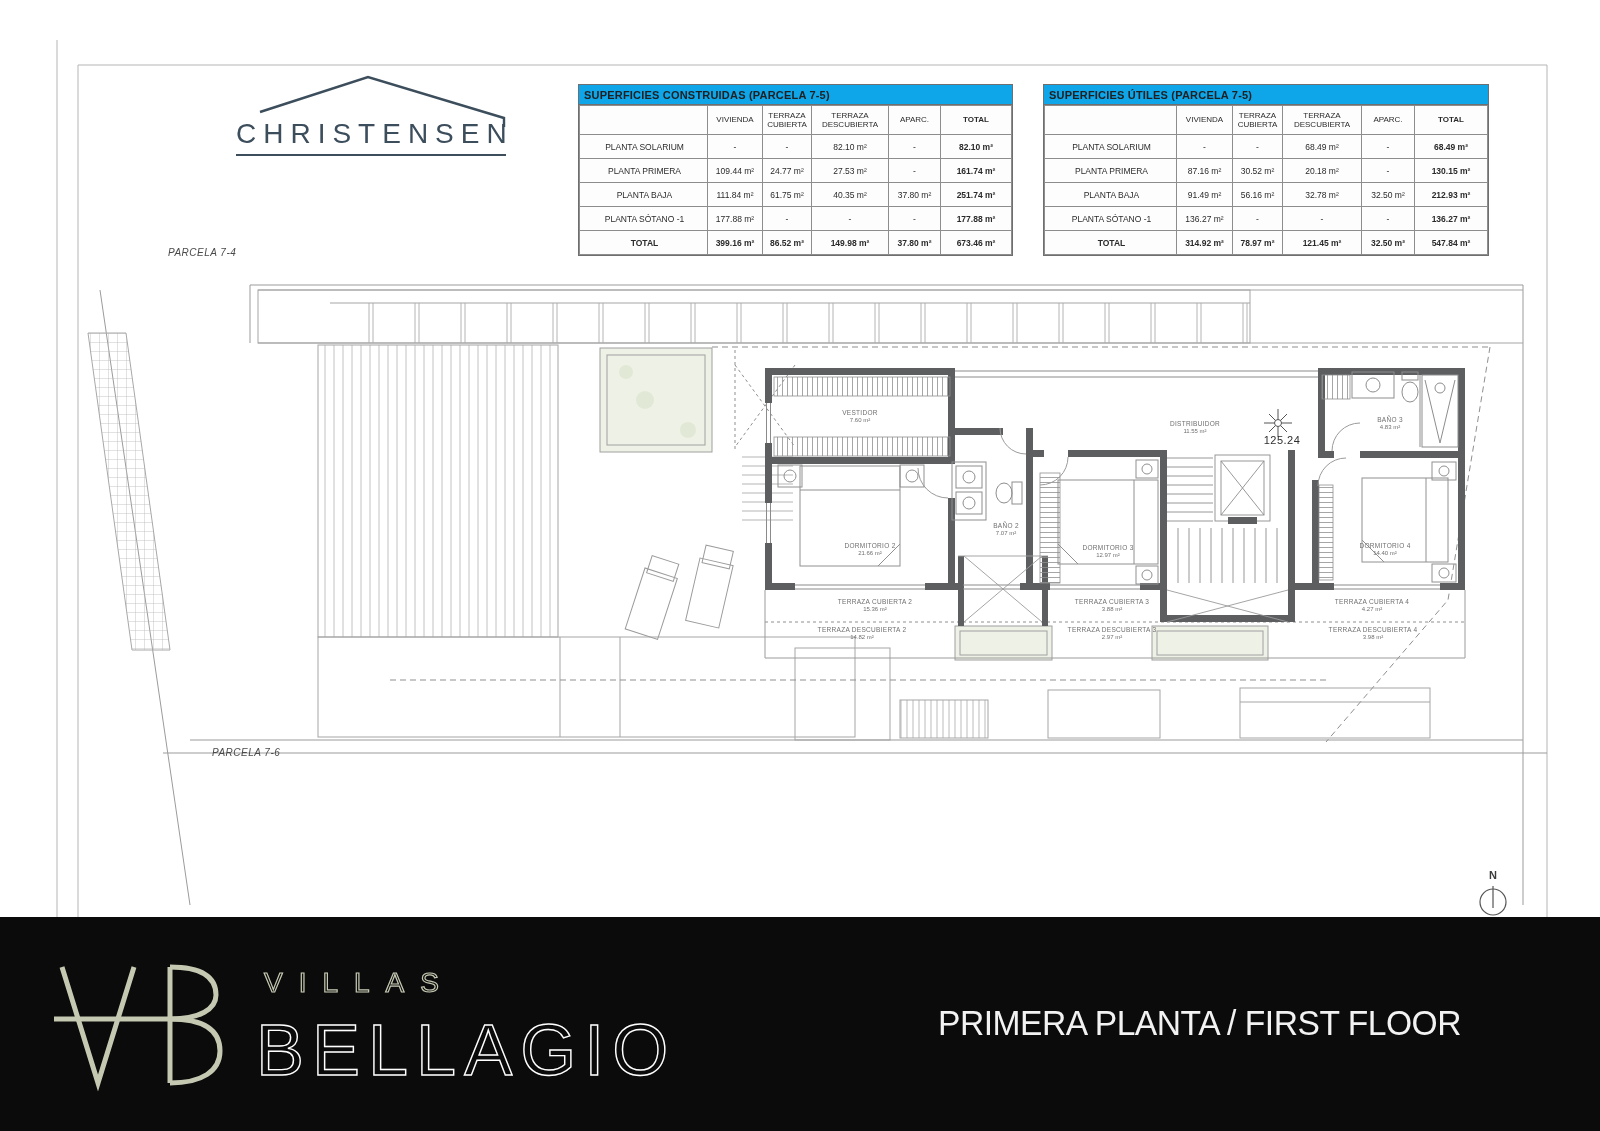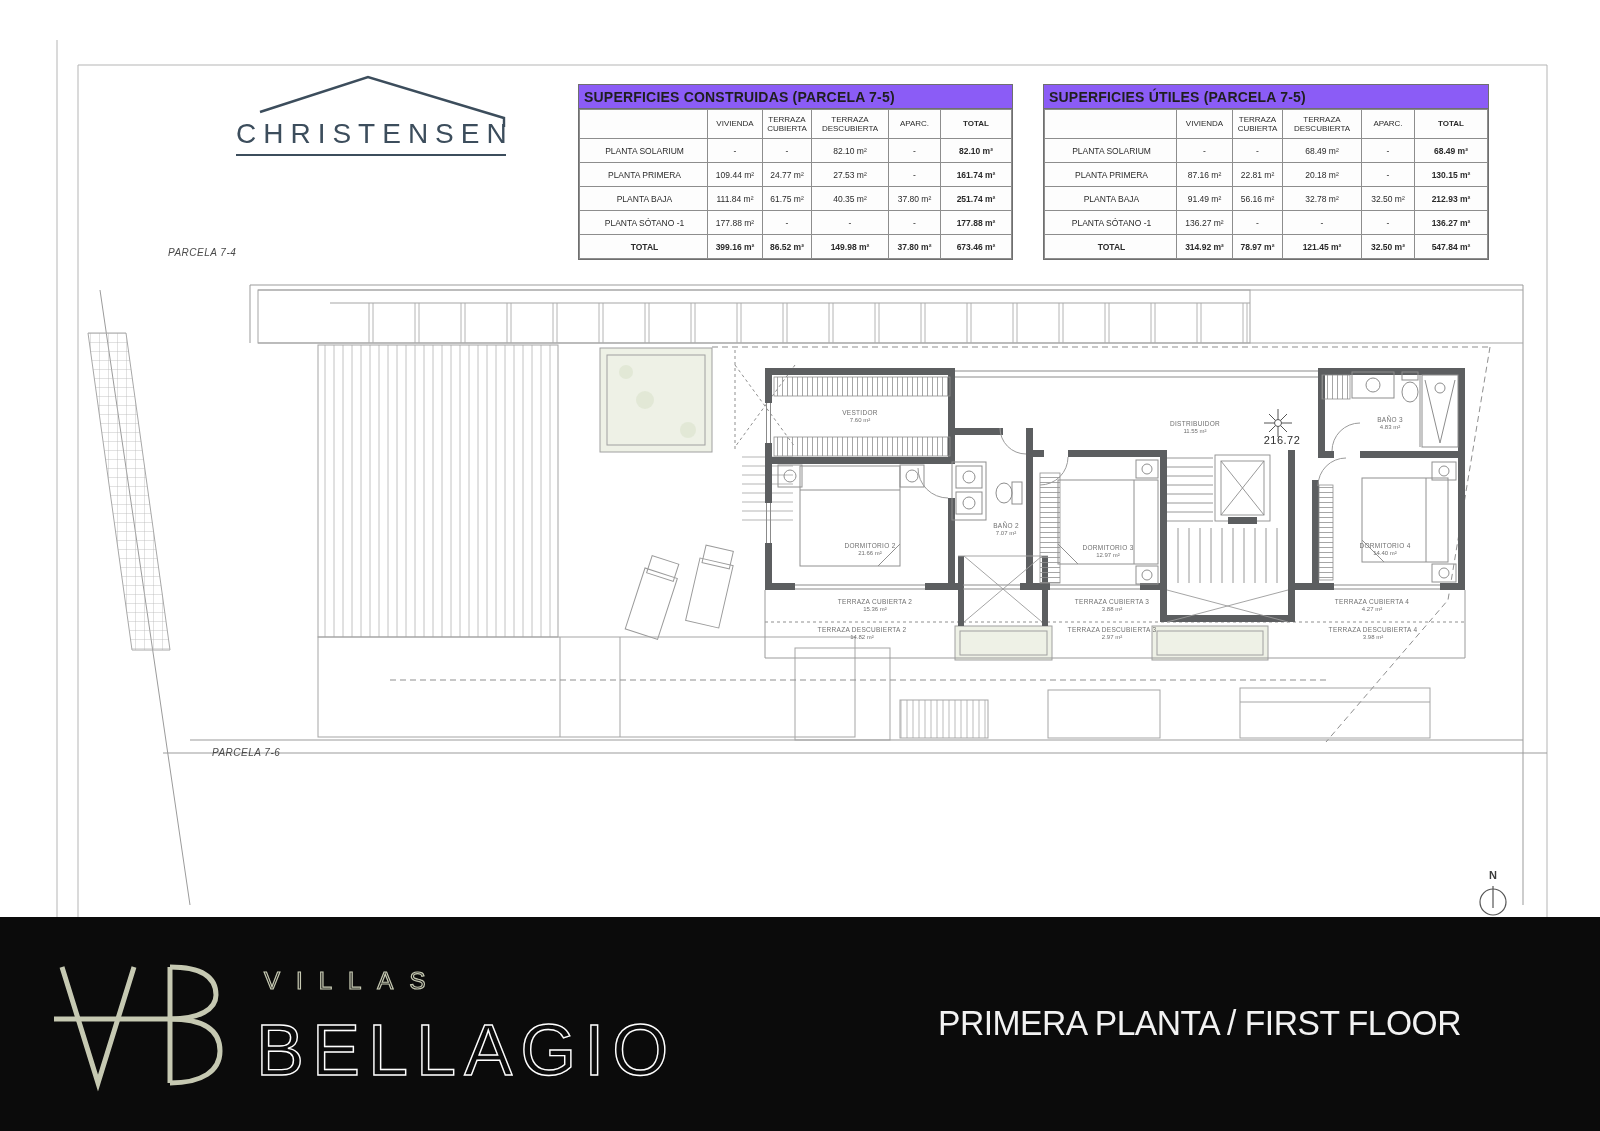--- a/index.html
+++ b/index.html
@@ -12,21 +12,21 @@
   .ce-name{position:absolute;left:8px;top:46px;font-size:28px;letter-spacing:7px;
            color:#3c4d5c;font-weight:400;white-space:nowrap;}
   .ce-rule{position:absolute;left:8px;top:82px;width:270px;height:2px;background:#3c4d5c;}
   .ce-sub{position:absolute;left:14px;top:90px;font-family:"Liberation Serif",serif;
           font-size:50px;letter-spacing:11px;color:#a9b4bf;white-space:nowrap;}
 
   
   .tablebox{position:absolute;top:84px;border:1px solid #6f6f6f;background:#fdfdfd;}
   .tb1{left:578px;width:433px;}
   .tb2{left:1043px;width:444px;}
-  .tabletitle{background:#8b5cf6;color:#1f1f1f;font-size:14px;font-weight:bold;
+  .tabletitle{background:#0ea5e9;color:#1f1f1f;font-size:11px;font-weight:bold;
               padding:4px 5px 3px 5px;border-bottom:1px solid #6f6f6f;letter-spacing:.2px;}
   table.stable{border-collapse:collapse;table-layout:fixed;width:100%;
                font-size:8.5px;color:#2a2a2a;}
   .stable th,.stable td{border:1px solid #8d8d8d;padding:1px 3px;text-align:center;
                         height:21px;overflow:hidden;}
   .stable thead th{font-size:8px;line-height:1.15;height:26px;font-weight:normal;}
   .stable tbody th{text-align:center;font-weight:normal;padding-left:5px;}
   .stable td:last-child,.stable thead th:last-child{font-weight:bold;}
   .stable tr.total-row th,.stable tr.total-row td{font-weight:bold;}
 
@@ -37,21 +37,21 @@
   .plan-label .ar{font-size:6px;display:block;}
   .parcela{position:absolute;font-size:10px;letter-spacing:.5px;color:#4a4a4a;z-index:5;font-style:italic;}
   .levelmark{position:absolute;left:1282px;top:434px;transform:translateX(-50%);
              font-size:11px;color:#2e2e2e;letter-spacing:.5px;z-index:5;}
   .northN{position:absolute;left:1493px;top:869px;transform:translateX(-50%);
           font-size:11px;font-weight:bold;color:#3a3a3a;z-index:5;}
 
   
   .footer{position:absolute;left:0;top:917px;width:1600px;height:214px;background:#0b0b0b;}
   .vb-mono{position:absolute;left:50px;top:40px;}
-  .f-villas{position:absolute;left:264px;top:50px;font-size:24px;letter-spacing:16px;
+  .f-villas{position:absolute;left:264px;top:50px;font-size:28px;letter-spacing:16px;
             color:transparent;-webkit-text-stroke:1.2px #c6c9b2;white-space:nowrap;}
   .f-bellagio{position:absolute;left:256px;top:92px;font-size:72px;letter-spacing:8px;
               color:transparent;-webkit-text-stroke:1.4px #ffffff;white-space:nowrap;}
   .f-plan{position:absolute;left:938px;top:86px;font-size:35px;color:#f2f2f2;
           letter-spacing:-.5px;transform:scaleX(.96);transform-origin:left;white-space:nowrap;}
   .plansvg{position:absolute;left:0;top:0;z-index:1;}
 </style>
 </head>
 <body>
 
@@ -423,21 +423,21 @@
           <th>PLANTA SOLARIUM</th>
           <td>-</td>
           <td>-</td>
           <td>68.49 m²</td>
           <td>-</td>
           <td>68.49 m²</td>
         </tr>
         <tr>
           <th>PLANTA PRIMERA</th>
           <td>87.16 m²</td>
-          <td>22.81 m²</td>
+          <td>30.52 m²</td>
           <td>20.18 m²</td>
           <td>-</td>
           <td>130.15 m²</td>
         </tr>
         <tr>
           <th>PLANTA BAJA</th>
           <td>91.49 m²</td>
           <td>56.16 m²</td>
           <td>32.78 m²</td>
           <td>32.50 m²</td>
@@ -512,21 +512,21 @@
 </div>
 <div class="plan-label" style="left:1372px;top:606px">
   <span class="nm">TERRAZA CUBIERTA 4</span>
   <span class="ar">4.27 m²</span>
 </div>
 <div class="plan-label" style="left:1373px;top:634px">
   <span class="nm">TERRAZA DESCUBIERTA 4</span>
   <span class="ar">3.98 m²</span>
 </div>
 
-<div class="levelmark">216.72</div>
+<div class="levelmark">125.24</div>
 <div class="northN">N</div>
 
 <div class="footer">
   <svg class="vb-mono" width="195" height="135" viewBox="0 0 195 135">
     <g fill="none" stroke="#c6c9b2" stroke-width="5">
       <path d="M12,10 L48,126 L84,10"></path>
       <path d="M4,62 L120,62"></path>
       <path d="M120,10 L120,126"></path>
       <path d="M120,10 C158,10 166,24 166,38 C166,52 150,62 120,62"></path>
       <path d="M120,62 C156,62 170,74 170,94 C170,114 152,126 120,126"></path>

